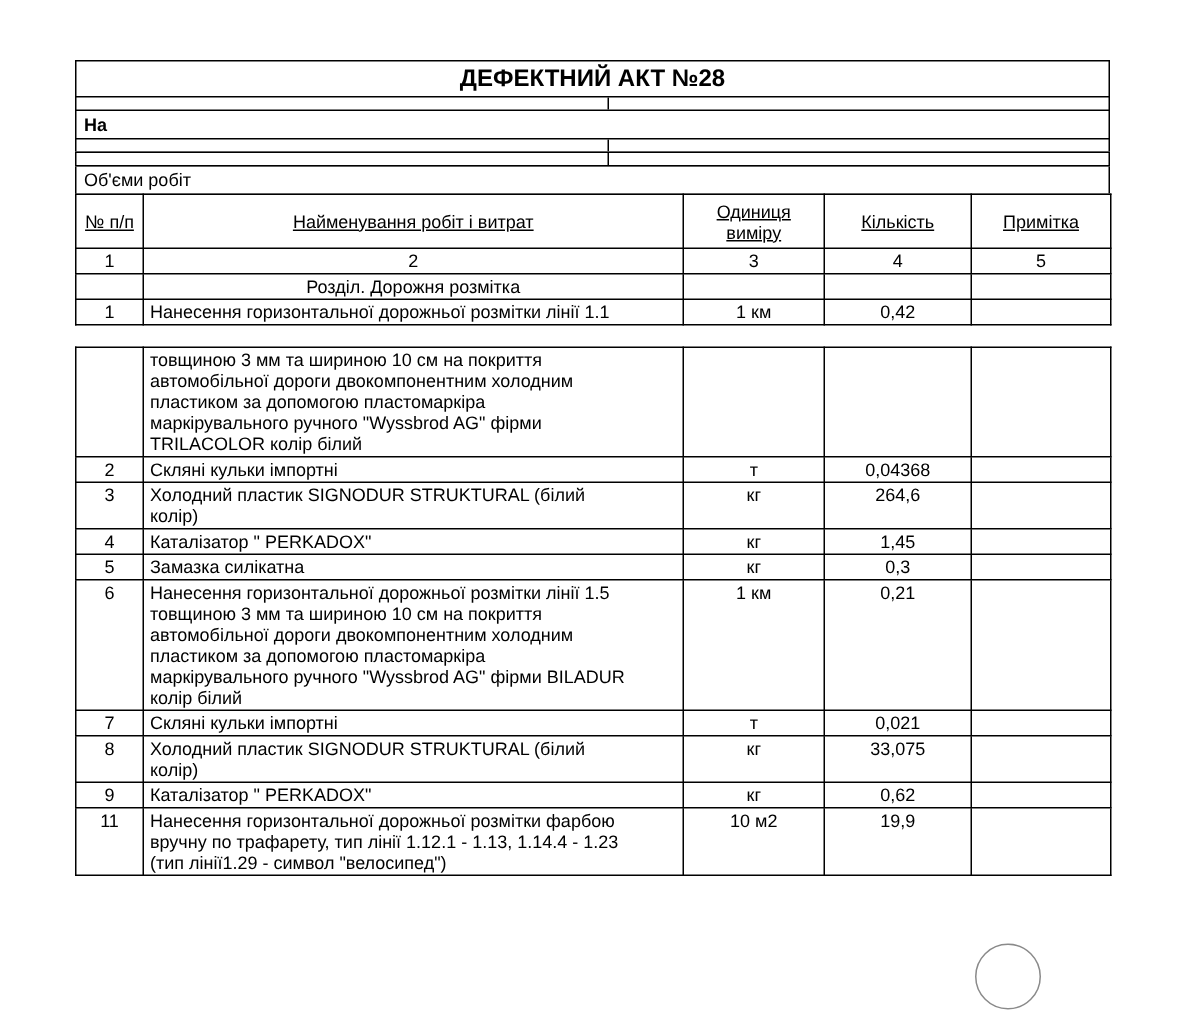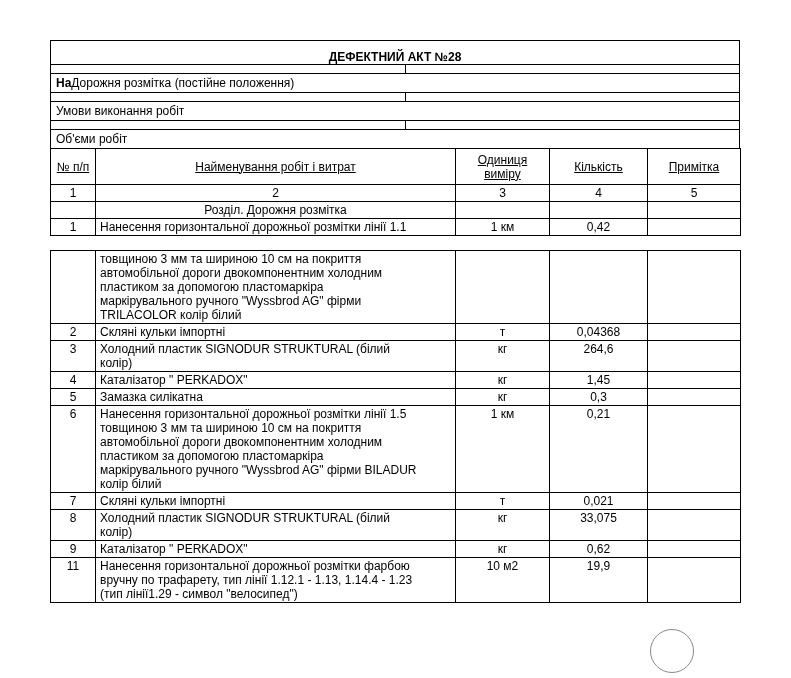--- a/index.html
+++ b/index.html
@@ -10,22 +10,22 @@
     color: #000;
     position: relative;
     overflow: hidden;
   }
   .doc { position: absolute; left: 50px; top: 40px; width: 690px; }
 
   .row { border: 1px solid #000; margin-top: -1px; background: #fff; }
   .title-row {
     margin-top: 0;
     height: 25px;
-    display: flex; align-items: flex-end; justify-content: center;
-    font-weight: bold; font-size: 12px;
+    display: flex; align-items: center; justify-content: center;
+    font-weight: bold; font-size: 16px;
   }
   .spacer { height: 10px; position: relative; }
   .sp-div { position: absolute; left: 0; top: 0; height: 100%; width: 51.6%; border-right: 1px solid #000; }
   .text-row { height: 20px; display: flex; align-items: center; padding: 0 5px; gap: 0; }
 
   table { border-collapse: collapse; width: 100%; table-layout: fixed; background: #fff; }
   .block1 { margin-top: -1px; }
   .block2 { margin-top: 14px; }
   th, td { border: 1px solid #000; padding: 1px 4px; line-height: 14px; }
   th { font-weight: normal; text-align: center; vertical-align: middle; height: 36px; text-decoration: underline; }
@@ -51,30 +51,26 @@
   <div class="row title-row">
     <span>ДЕФЕКТНИЙ АКТ №28</span>
   </div>
 
   <div class="row spacer">
     <div class="sp-div"></div>
   </div>
 
   <div class="row text-row">
     <b>На</b>
-    <span>Дорожня розмітка (постійне положення)</span>
   </div>
 
   <div class="row spacer">
     <div class="sp-div"></div>
   </div>
 
-  <div class="row text-row">
-    <span>Умови виконання робіт</span>
-  </div>
 
   <div class="row spacer">
     <div class="sp-div"></div>
   </div>
 
   <div class="row text-row">
     <span>Об'єми робіт</span>
   </div>
 
   <table class="block1">

